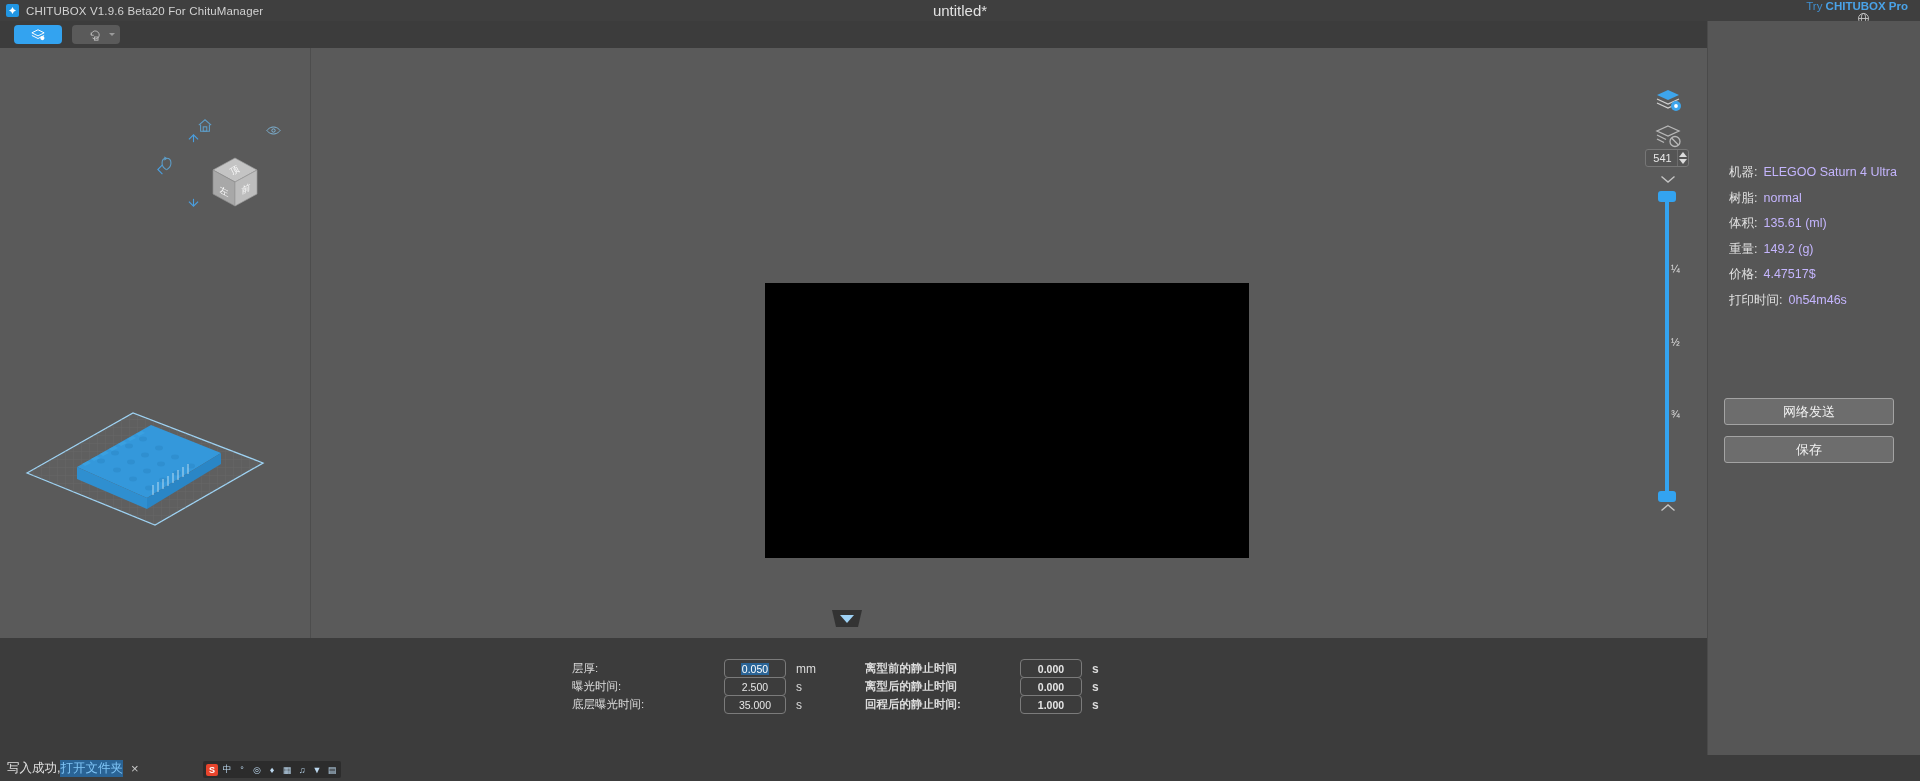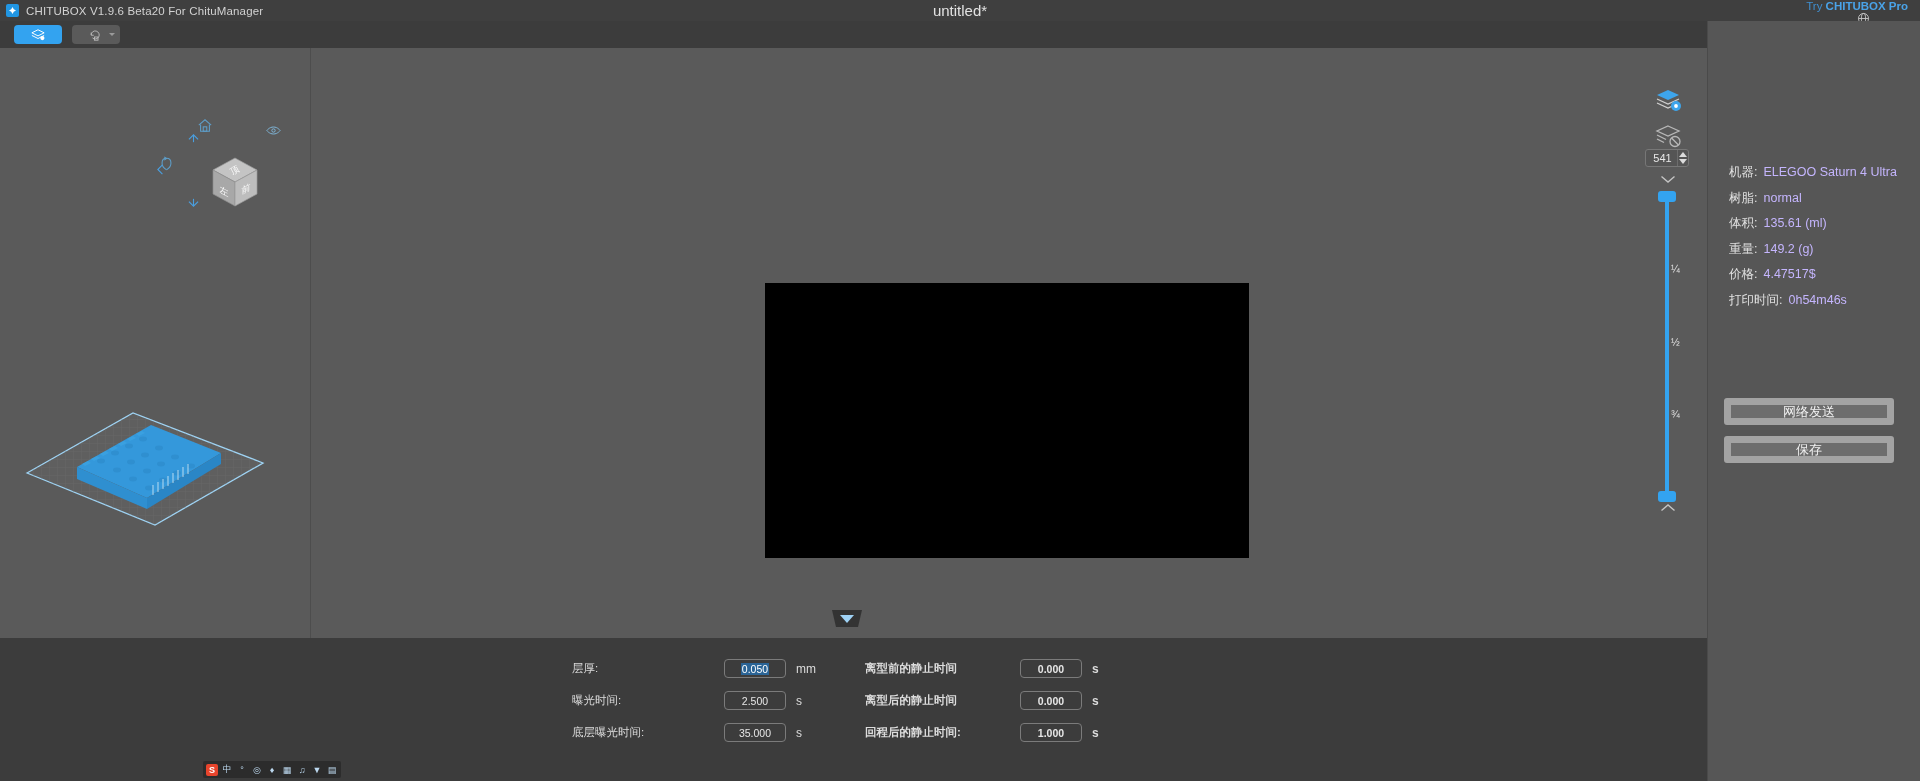--- a/index.html
+++ b/index.html
@@ -135,41 +135,41 @@
   .infopanel {
     position: absolute; left: 1707px; top: 21px; width: 213px; height: 760px;
     background: #565656; border-left: 1px solid #4a4a4a;
   }
   .ip-rows { position: absolute; left: 21px; top: 143px; }
   .ip-row { display: flex; align-items: baseline; margin-bottom: 8.5px; font-size: 12.5px; white-space: nowrap; }
   .ip-key { color: #e0e0e0; }
   .ip-val { color: #c4b5fd; margin-left: 6px; }
   .ip-btn {
     position: absolute; left: 16px; width: 170px; height: 27px;
-    background: #6d6d6d; border: 7px solid #a3a3a3; border-radius: 3px;
+    background: #6d6d6d; border: 1px solid #a3a3a3; border-radius: 3px;
     display: flex; align-items: center; justify-content: center;
     font-size: 13px; color: #f0f0f0; cursor: pointer;
   }
   .ip-btn.send { top: 377px; }
   .ip-btn.save { top: 415px; }
   .ip-btn.back {
     top: 545px; height: 42px; background: #4aa8ee; border: 1px solid #5fb4f0;
     border-radius: 4px; font-size: 15px; color: #ffffff;
   }
 
   
   .collapse-tab {
     position: absolute; left: 828px; top: 610px; width: 38px; height: 17px;
     cursor: pointer;
   }
   .params {
     position: absolute; left: 0; top: 638px; width: 1707px; height: 117px;
     background: #3c3c3c;
   }
-  .pgroup { position: absolute; display: flex; flex-direction: column; gap: 15px; }
+  .pgroup { position: absolute; display: flex; flex-direction: column; gap: 1px; }
   .pgroup.col1 { left: 572px; top: 22px; }
   .pgroup.col2 { left: 865px; top: 22px; font-weight: bold; }
   .prow { display: flex; align-items: center; height: 17px; }
   .plabel { font-size: 11.5px; color: #dcdcdc; }
   .pgroup.col1 .plabel { width: 152px; }
   .pgroup.col2 .plabel { width: 155px; }
   .pfield {
     width: 62px; height: 19px; border: 1px solid #7b7b7b; border-radius: 4px;
     background: #3c3c3c; display: flex; align-items: center; justify-content: center;
     font-size: 10.5px; color: #e6e6e6; cursor: text;
@@ -510,20 +510,25 @@
         <span class="punit">s</span>
       </div>
       <div class="prow">
         <span class="plabel">回程后的静止时间:</span>
         <div class="pfield">1.000</div>
         <span class="punit">s</span>
       </div>
     </div>
   </div>
 
+  <div class="statusbar">
+    <span class="sb-text">写入成功,</span>
+    <span class="sb-link">打开文件夹</span>
+    <span class="sb-close">×</span>
+  </div>
 
   <div class="ime">
     <span class="ime-i ime-s">S</span>
     <span class="ime-i">中</span>
     <span class="ime-i">°</span>
     <span class="ime-i">◎</span>
     <span class="ime-i">♦</span>
     <span class="ime-i">▦</span>
     <span class="ime-i">♫</span>
     <span class="ime-i">▼</span>

